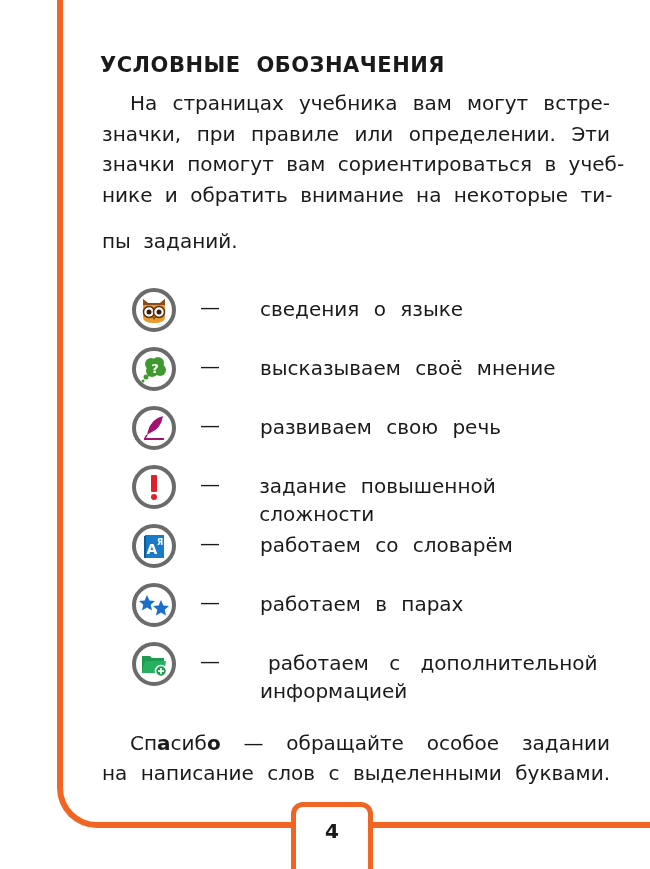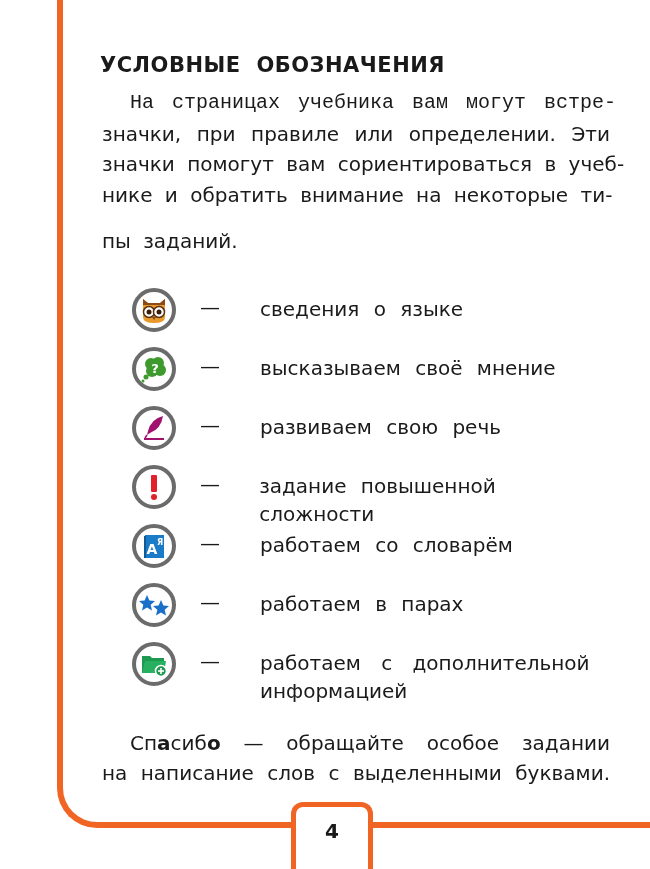--- a/index.html
+++ b/index.html
@@ -13,21 +13,21 @@
   .frame-bottom-b { position:absolute; left:370px; top:822px; width:280px; height:6px; background:#f06424; }
   .page-tab { position:absolute; left:291px; top:802px; width:82px; height:80px;
               border:5px solid #f06424; border-bottom:none; border-radius:12px 12px 0 0;
               background:#fff; box-sizing:border-box; text-align:center; }
   .page-num { display:block; margin-top:12px; font-size:20px; font-weight:bold; color:#1a1a1a; }
   .title { position:absolute; left:100px; top:53px; width:510px; text-align:left;
            font-weight:bold; font-size:21px; letter-spacing:0.5px; word-spacing:8px; }
   .intro { position:absolute; left:102px; top:88px; width:508px; font-size:20px; line-height:30.5px;
            text-align:justify; word-spacing:6px; }
   .intro .line { display:block; text-align-last:justify; white-space:nowrap; }
-  .intro .line.indent { padding-left:28px;font-family:Liberation Mono, monospace; }
+  .intro .line.indent { padding-left:28px; }
   .intro .line.last { text-align-last:left;margin-top:16px; }
   .legend { position:absolute; left:132px; top:288px; width:480px; }
   .legend-item { position:absolute; left:0; display:flex; align-items:flex-start; }
   .icon-circle { width:44px; height:44px; border:4px solid #6b6b6b; border-radius:50%;
                  box-sizing:border-box; background:#fff; display:flex; align-items:center; justify-content:center; flex:none; }
   .dash { margin-left:24px; font-size:20px; margin-top:7px; width:24px; }
   .legend-text { margin-left:36px; margin-top:7px; font-size:20px; line-height:28px; word-spacing:8px; }
   .outro { position:absolute; left:102px; top:728px; width:508px; font-size:20px; line-height:30px; }
   .outro .line { display:block; text-align:justify; text-align-last:justify; white-space:nowrap; word-spacing:6px; }
   .outro .indent { padding-left:28px; }
@@ -140,21 +140,21 @@
       <svg width="30" height="30" viewBox="0 0 30 30">
         <path d="M3 7 L11 7 L13 9 L25 9 L25 24 L3 24 Z" fill="#1e9a50"></path>
         <path d="M6 12 L27 12 L25 24 L3 24 Z" fill="#27b060"></path>
         <circle cx="22" cy="22" r="5.5" fill="#1e9a50" stroke="#fff" stroke-width="1.5"></circle>
         <rect x="19" y="21.2" width="6" height="1.6" fill="#fff"></rect>
         <rect x="21.2" y="19" width="1.6" height="6" fill="#fff"></rect>
       </svg>
     </div>
     <span class="dash">—</span>
     <span class="legend-text">
-      <span style="display:block; word-spacing:14px;">работаем с дополнительной</span>
+      <span style="display:block; word-spacing:14px;margin-left:8px;">работаем с дополнительной</span>
       <span style="display:block;">информацией</span>
     </span>
   </div>
 </div>
 
 <div class="outro">
   <span class="line indent">
     <span><span>Сп</span><b class="hl">а</b><span>сиб</span><b class="hl">о</b></span>
     <span>— обращайте особое задании</span>
   </span>

